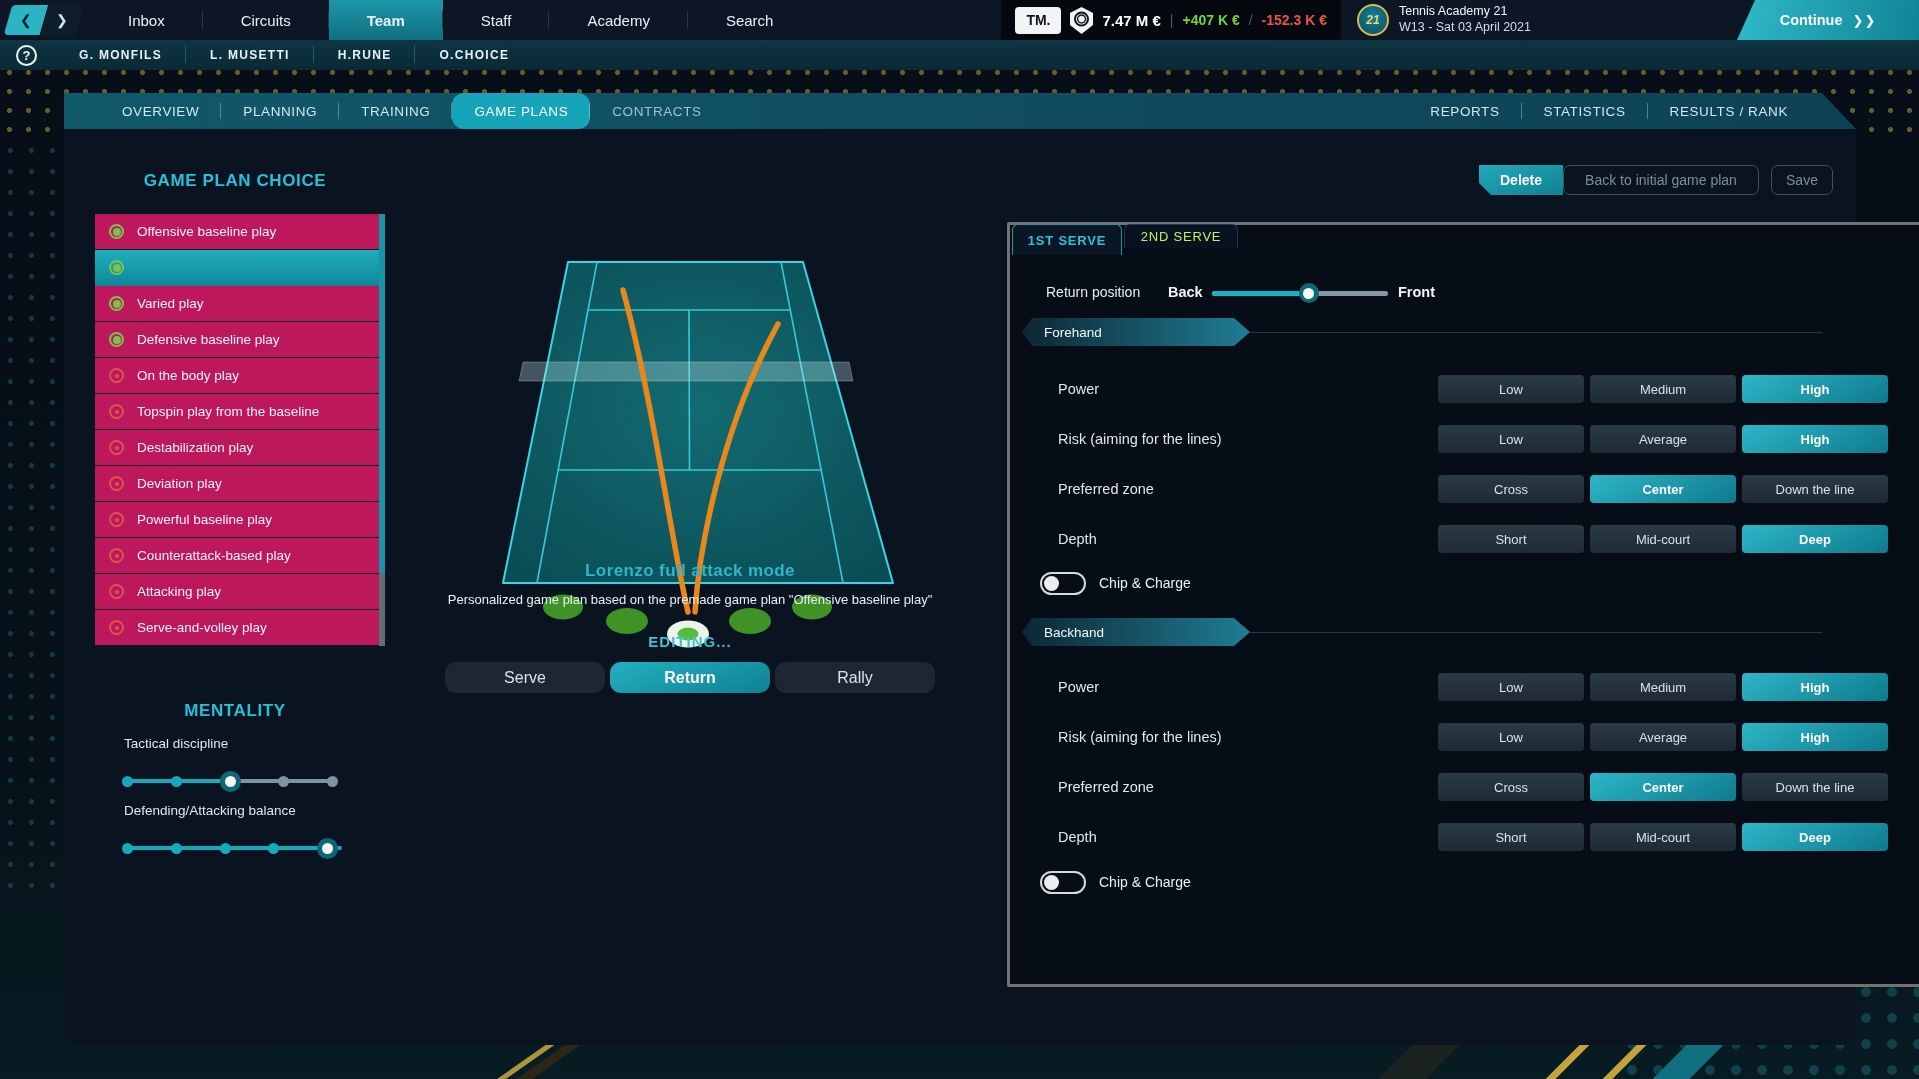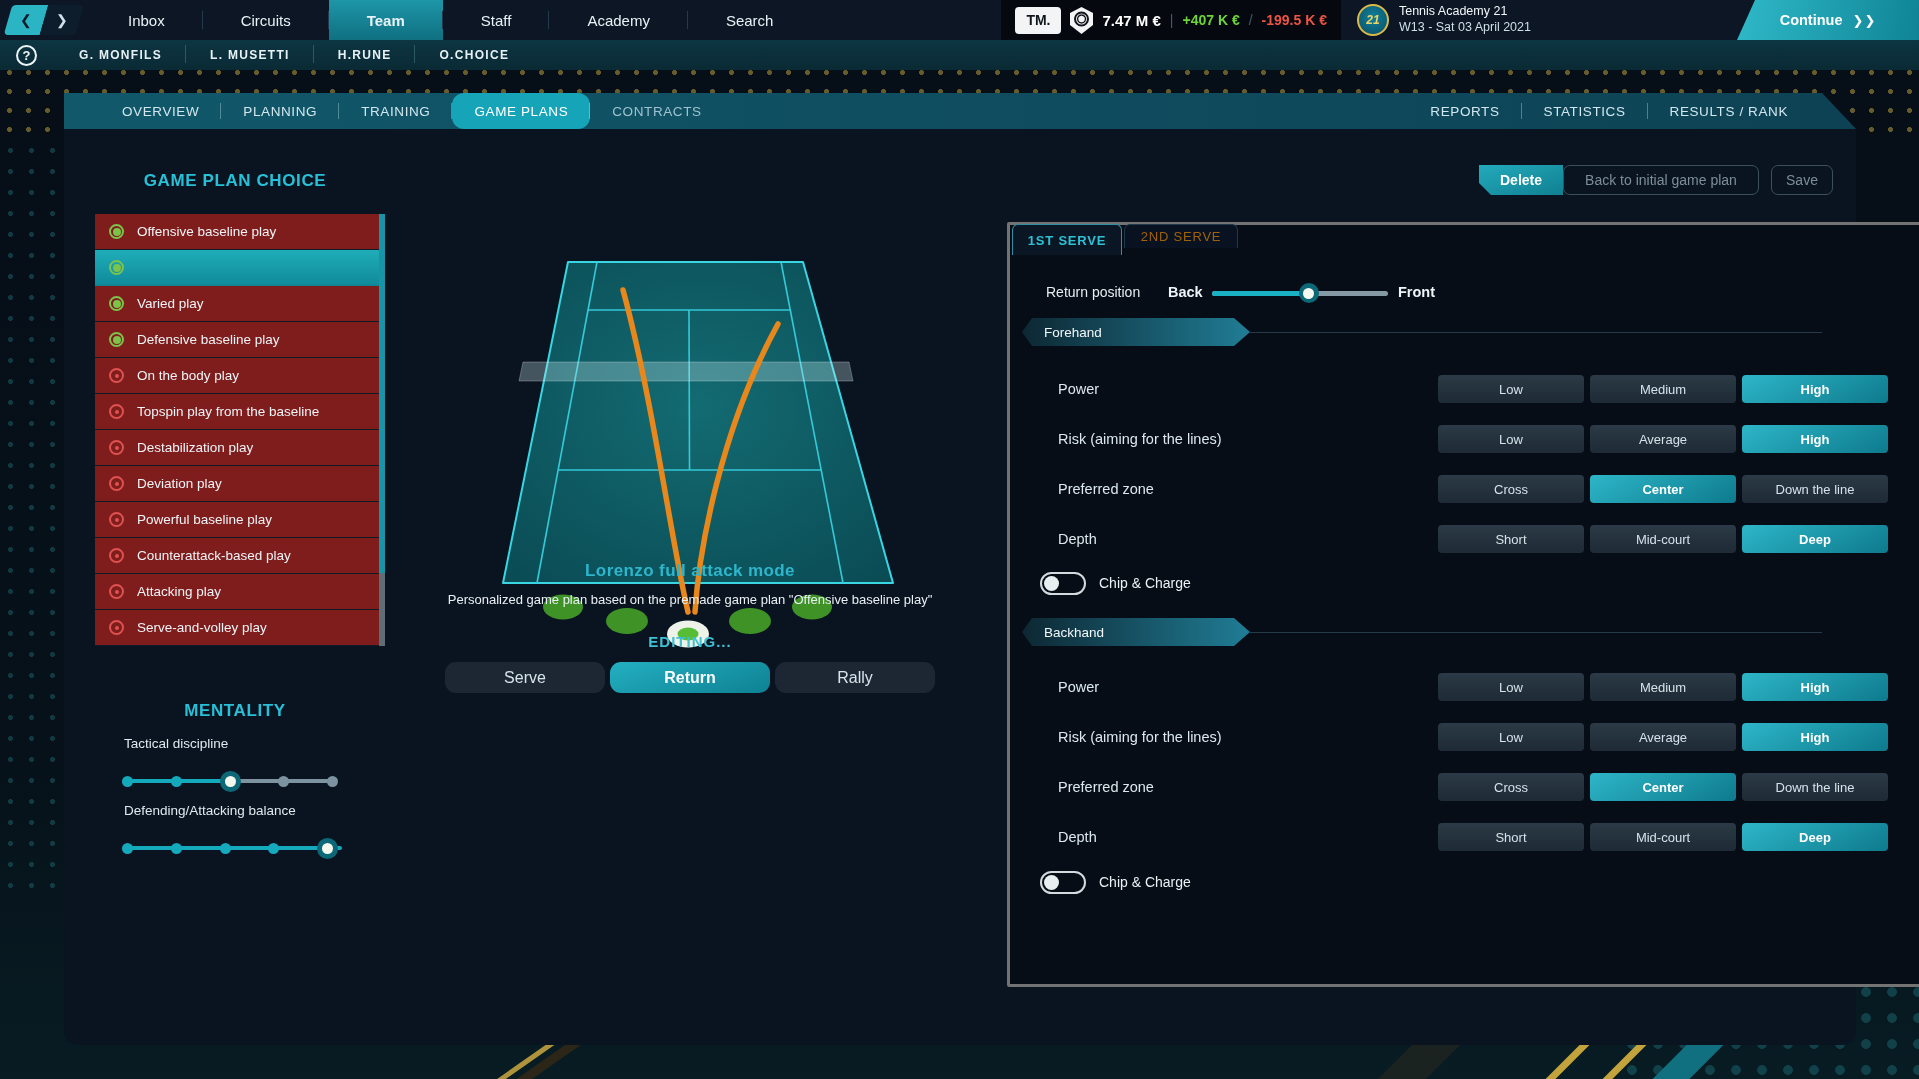--- a/index.html
+++ b/index.html
@@ -105,21 +105,21 @@
     clip-path:polygon(0 0,100% 0,100% 100%,12px 100%,0 calc(100% - 12px)); }
   .btn-back { left:1499px; top:36px; width:196px; border:1px solid #3c4f5c; border-radius:7px; color:#7b8e99; }
   .btn-save { left:1707px; top:36px; width:62px; border:1px solid #3c4f5c; border-radius:7px; color:#7b8e99; }
 
   
   .gp-title { position:absolute; left:41px; top:42px; width:260px; text-align:center;
     color:#27c0d8; font-size:17px; font-weight:bold; letter-spacing:.6px; }
   .plan-list { position:absolute; left:31px; top:85px; width:290px; height:432px;
     background:#19242f; }
   .plan-item { position:relative; height:36px; display:flex; align-items:center; gap:13px;
-    padding:0 14px; background:#7f1d1d; border-bottom:1px solid #121b25; cursor:pointer; }
+    padding:0 14px; background:#be185d; border-bottom:1px solid #121b25; cursor:pointer; }
   .plan-item[data-selected="true"] { background:linear-gradient(180deg,#1fadb9,#108a9a); border-bottom-color:#0f8190; }
   .status-dot { position:relative; width:15px; height:15px; border-radius:50%; flex:none; }
   .status-dot[data-status="green"] { border:2px solid #7cc34a; }
   .status-dot[data-status="green"]::after { content:""; position:absolute; inset:1.5px; border-radius:50%; background:#7cc34a; }
   .status-dot[data-status="red"] { border:2px solid #e05252; }
   .status-dot[data-status="red"]::after { content:""; position:absolute; inset:3.5px; border-radius:50%; background:#e05252; }
   .plan-label { color:#eef4f7; font-size:13.5px; white-space:nowrap; }
   .plan-scroll { position:absolute; right:0; top:0; width:6px; height:432px; background:#5f6d77; }
   .plan-scroll .thumb { position:absolute; top:0; left:0; width:6px; height:83%; background:#1795a6; }
 
@@ -160,21 +160,21 @@
   
   .spanel { position:absolute; left:943px; top:93px; width:916px; height:765px;
     background:#060d17; border:3px solid #737373; border-radius:2px; }
   .stab { position:absolute; display:flex; align-items:center; justify-content:center;
     font-size:13px; letter-spacing:.8px; cursor:pointer; }
   .stab[data-active="true"] { left:2px; top:-1px; width:110px; height:31px;
     background:#0b1624; border:1px solid #2f8fa5; border-bottom:none; border-radius:6px 6px 0 0;
     color:#2ec1d6; font-weight:bold; }
   .stab[data-active="false"] { left:114px; top:-1px; width:114px; height:24px;
     background:#081220; border:1px solid #20384e; border-bottom:none; border-radius:6px 6px 0 0;
-    color:#a16207; }
+    color:#bef264; }
   .rp-row { position:absolute; left:0; top:55px; width:100%; height:26px; }
   .rp-label { position:absolute; left:36px; top:4px; color:#e6eef2; font-size:14px; }
   .rp-min { position:absolute; left:158px; top:4px; color:#eef4f7; font-size:14.5px; font-weight:bold; }
   .rp-max { position:absolute; left:388px; top:4px; color:#eef4f7; font-size:14.5px; font-weight:bold; }
   .rslider { position:absolute; left:202px; top:0; width:176px; height:26px; cursor:pointer; }
   .rtrack { position:absolute; left:0; right:0; top:50%; height:5px; margin-top:-2.5px;
     background:#8599a5; border-radius:2.5px; }
   .rfill { position:absolute; left:0; top:50%; height:5px; margin-top:-2.5px;
     background:#1ab1c4; border-radius:2.5px; }
   .rthumb { position:absolute; top:50%; width:20px; height:20px; margin:-10px 0 0 -10px;
@@ -237,21 +237,21 @@
       <div class="tm-logo">TM.</div>
       <svg class="coin-icon" viewBox="0 0 23 27">
         <polygon points="11.5,0 23,6 23,18 11.5,27 0,18 0,6" fill="#f2f4f5"></polygon>
         <circle cx="11.5" cy="12" r="6.5" fill="none" stroke="#10151c" stroke-width="2"></circle>
         <path d="M11.5 8 a4 4 0 1 0 0.1 0" fill="none" stroke="#10151c" stroke-width="1.4"></path>
       </svg>
       <span class="balance">7.47 M €</span>
       <span class="msep">|</span>
       <span class="gain">+407 K €</span>
       <span class="msep">/</span>
-      <span class="loss">-199.5 K €</span>
+      <span class="loss">-152.3 K €</span>
     </div>
     <div class="club">
       <div class="club-badge">21</div>
       <div class="club-texts">
         <span class="club-name">Tennis Academy 21</span>
         <span class="club-date">W13 - Sat 03 April 2021</span>
       </div>
     </div>
     <div class="continue-btn">
       <span>Continue</span>

